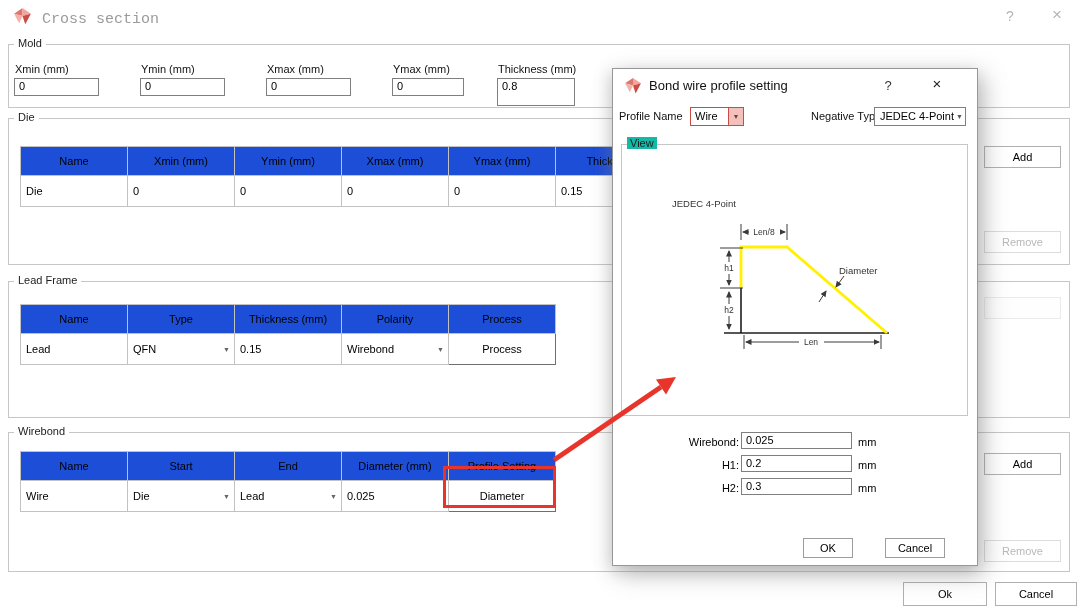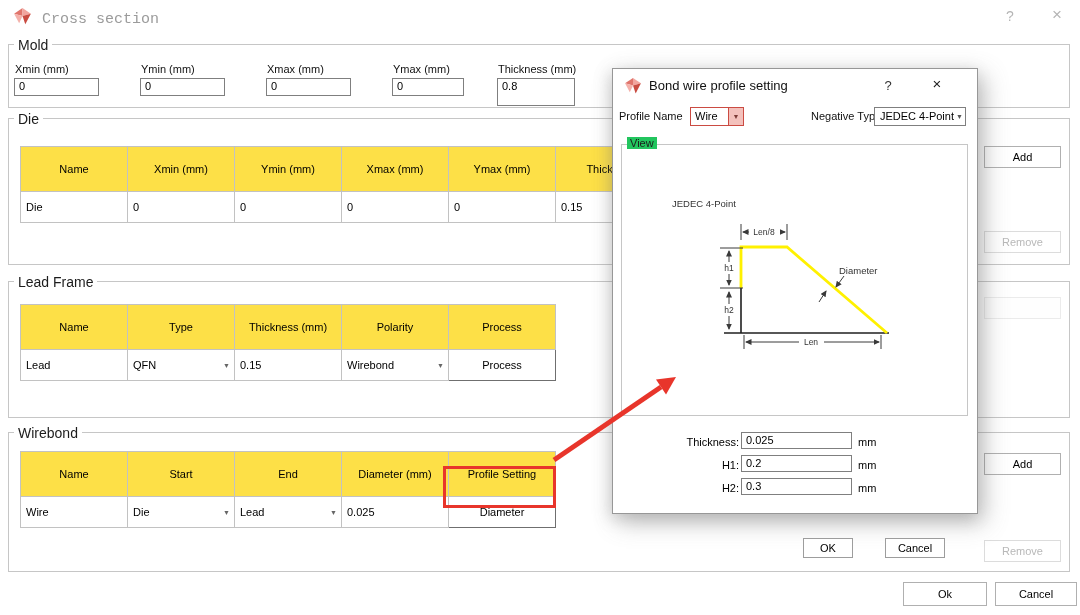--- a/index.html
+++ b/index.html
@@ -10,65 +10,65 @@
   }
   .abs { position:absolute; }
 
   
   .win-title { left:42px; top:11px; font-size:15px; color:#9b9b9b;font-family:Liberation Mono, monospace; }
   .win-help  { left:1000px; top:8px;  font-size:14px; color:#b5b5b5; width:20px; text-align:center; }
   .win-close { left:1046px; top:5px;  font-size:17px; color:#b5b5b5; width:22px; text-align:center; }
 
   
   .group { position:absolute; border:1px solid #c6c6c6; }
-  .group-label { position:absolute; top:-8px; left:5px; background:#fff; padding:0 4px; font-size:14px; color:#1c1c1c; white-space:nowrap; }
+  .group-label { position:absolute; top:-8px; left:5px; background:#fff; padding:0 4px; font-size:11px; color:#1c1c1c; white-space:nowrap; }
 
   
   .fld-label { position:absolute; top:18px; font-size:11px; color:#111; white-space:nowrap; }
   .input { position:absolute; border:1px solid #7f7f7f; background:#fff; font-size:11px; padding:1px 0 0 4px; }
 
   
   table.tbl { position:absolute; border-collapse:collapse; table-layout:fixed; background:#fff; }
-  .tbl th { border:1px solid #c2c2c2; font-weight:normal; height:19px; text-align:center; font-size:11px; padding:16px 2px; background:#fde047; white-space:nowrap; overflow:hidden; }
+  .tbl th { border:1px solid #c2c2c2; font-weight:normal; height:19px; text-align:center; font-size:11px; padding:8px 2px; background:#1d4ed8; white-space:nowrap; overflow:hidden; }
   .tbl td { border:1px solid #c2c2c2; height:31px; font-size:11px; padding:0 5px; position:relative; background:#fff; white-space:nowrap; overflow:hidden; }
   .tbl td.btncell { border:1px solid #6f6f6f; text-align:center; padding:0; }
   .combo-arrow { position:absolute; right:4px; top:50%; transform:translateY(-50%); font-size:7px; color:#666; }
 
   
   .btn { position:absolute; background:#fff; border:1px solid #b0b0b0; font-size:11px;
          display:flex; align-items:center; justify-content:center; cursor:default; }
   .btn.disabled { color:#b8b8b8; border-color:#dcdcdc; }
   .btn.ghost { border-color:#ebebeb; background:#fefefe; }
 
   
   .red-rect { position:absolute; left:443px; top:466px; width:113px; height:42px;
               border:3px solid #e8352b; z-index:30; }
   #arrow-overlay { position:absolute; left:538px; top:366px; width:160px; height:110px; z-index:50; pointer-events:none; }
 
   
-  #dialog { position:absolute; left:612px; top:68px; width:366px; height:446px; background:#fff;
+  #dialog { position:absolute; left:612px; top:68px; width:366px; height:498px; background:#fff;
             border:1px solid #979797; z-index:40;
             box-shadow:6px 8px 22px rgba(110,110,110,.45), -3px 4px 14px rgba(130,130,130,.25); }
   .dlg-title { left:36px; top:9px; font-size:13px; color:#111; }
   .dlg-help  { left:266px; top:9px; font-size:13px; color:#333; width:18px; text-align:center; }
   .dlg-close { left:314px; top:6px; font-size:15px; color:#222; width:20px; text-align:center; }
   .dlg-label { position:absolute; font-size:11px; color:#111; white-space:nowrap; }
 
   .wire-combo { position:absolute; left:77px; top:38px; width:54px; height:19px;
                 border:1px solid #cb4b42; background:#fff; display:flex; }
   .wire-combo .txt { flex:1; font-size:11px; padding:2px 0 0 4px; }
   .wire-combo .arr { width:15px; background:#f3c1bc; border-left:1px solid #cb4b42;
                      font-size:7px; color:#7c3b37; text-align:center; line-height:17px; }
   .type-combo { position:absolute; left:261px; top:38px; width:92px; height:19px;
                 border:1px solid #7f7f7f; background:#fff; display:flex; }
   .type-combo .txt { flex:1; font-size:11px; padding:2px 0 0 5px; white-space:nowrap; }
   .type-combo .arr { width:14px; font-size:7px; color:#555; text-align:center; line-height:17px; }
 
   .view-group { position:absolute; left:8px; top:75px; width:347px; height:272px; border:1px solid #c6c6c6; }
-  .view-label { position:absolute; top:-8px; left:5px; background:#22c55e; padding:0 3px; font-size:11px; color:#1c1c1c; }
+  .view-label { position:absolute; top:-8px; left:5px; background:#14b8a6; padding:0 3px; font-size:11px; color:#1c1c1c; }
 
   svg text { font-family:"Liberation Sans", sans-serif; fill:#333; }
 
   .param-label { position:absolute; left:40px; width:86px; text-align:right; font-size:11px; }
   .param-input { position:absolute; left:128px; width:111px; height:17px; border:1px solid #7f7f7f; font-size:11px; padding:1px 0 0 4px; background:#fff; }
   .param-unit  { position:absolute; left:245px; font-size:11px; }
   .dlg-btn { position:absolute; top:469px; height:20px; background:#fff; border:1px solid #9d9d9d;
              font-size:11px; display:flex; align-items:center; justify-content:center; }
 </style>
 </head>
@@ -287,21 +287,21 @@
       <line x1="197" y1="157" x2="204" y2="146" stroke="#3a3a3a" stroke-width="1" marker-end="url(#mA)"></line>
 
       <line x1="122" y1="190" x2="122" y2="204" stroke="#3a3a3a" stroke-width="1"></line>
       <line x1="259" y1="190" x2="259" y2="204" stroke="#3a3a3a" stroke-width="1"></line>
       <line x1="124" y1="197" x2="257" y2="197" stroke="#3a3a3a" stroke-width="1" marker-start="url(#mB)" marker-end="url(#mA)"></line>
       <rect x="177" y="191" width="25" height="11" fill="#fff"></rect>
       <text x="189" y="200" font-size="8.5" text-anchor="middle">Len</text>
     </svg>
   </div>
 
-  <span class="param-label" style="top:367px">Thickness:</span>
+  <span class="param-label" style="top:367px">Wirebond:</span>
   <div class="param-input" style="top:363px">0.025</div>
   <span class="param-unit" style="top:367px">mm</span>
 
   <span class="param-label" style="top:390px">H1:</span>
   <div class="param-input" style="top:386px">0.2</div>
   <span class="param-unit" style="top:390px">mm</span>
 
   <span class="param-label" style="top:413px">H2:</span>
   <div class="param-input" style="top:409px">0.3</div>
   <span class="param-unit" style="top:413px">mm</span>

